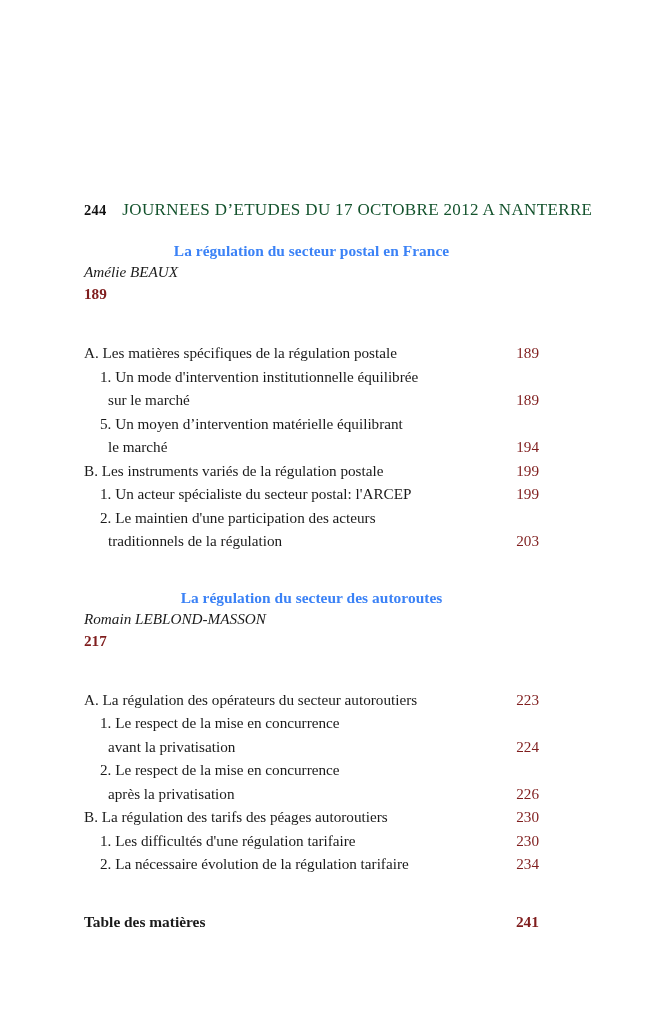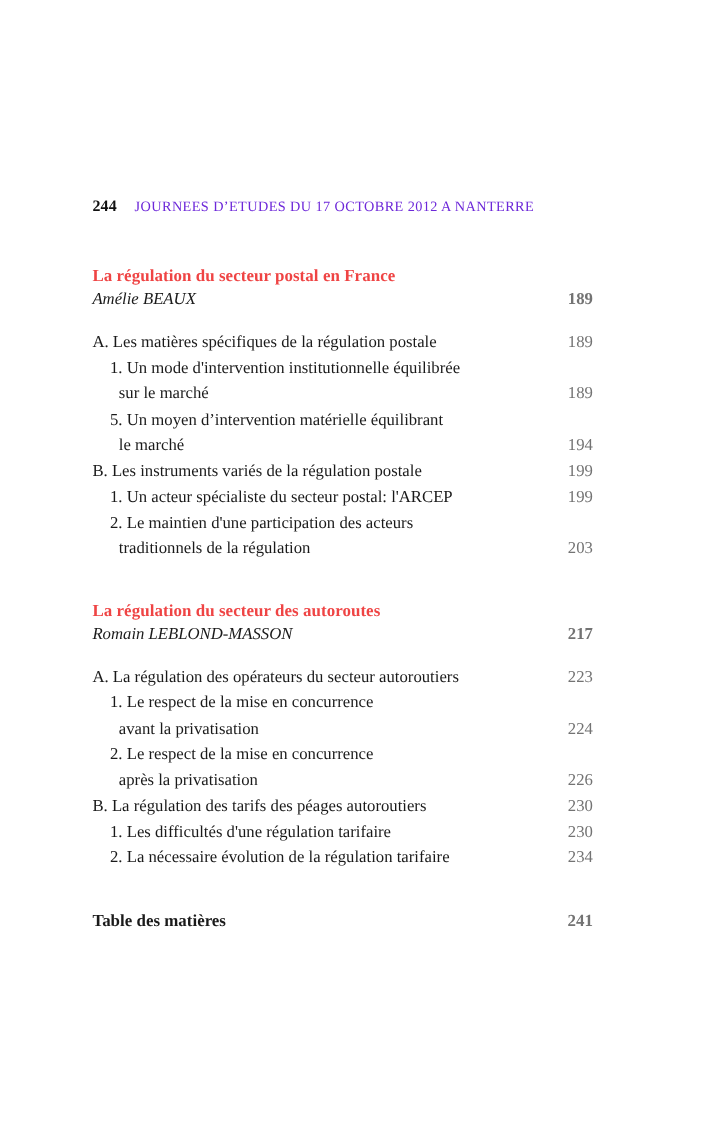--- a/index.html
+++ b/index.html
@@ -27,76 +27,78 @@
     white-space: nowrap;
   }
   .running-head .folio {
     font-weight: bold;
     font-size: 14.5px;
     letter-spacing: 0.2px;
     color: #111;
   }
   .running-head .caption {
     margin-left: 16px;
-    font-size: 13px;
+    font-size: 17px;
     letter-spacing: 0.35px;
-    color: #6d28d9;
+    color: #14532d;
     font-variant: small-caps;
     text-transform: uppercase;
+    margin-top: 20px;
   }
 
   
   .toc {
     position: absolute;
     left: 84px;
     top: 240px;
     width: 455px;
   }
 
   .section {
     margin-bottom: 0;
   }
   .section + .section { margin-top: 34px; }
 
   .sec-title {
     font-weight: bold;
     font-size: 15.4px;
     line-height: 21px;
     letter-spacing: 0.05px;
-    color: #ef4444;
+    color: #3b82f6;
+    text-align: center;
   }
 
   .row {
     display: flex;
     align-items: baseline;
     line-height: 23.5px;
   }
   .row .txt {
     flex: 1 1 auto;
     font-size: 15.2px;
     color: #1a1a1a;
     white-space: pre;
   }
   .row .pg {
     flex: 0 0 42px;
     text-align: right;
     font-size: 15.2px;
-    color: #737373;
+    color: #7f1d1d;
     white-space: pre;
   }
 
   
   .row.author .txt {
     font-style: italic;
     font-size: 15.2px;
   }
   .row.author .pg {
     font-weight: bold;
   }
-  .row.author { line-height: 22px; }
+  .row.author { line-height: 22px; flex-direction: column; }
 
   
   .entries { margin-top: 16px; }
 
   
   .lvl-a  .txt { padding-left: 0px; }
   .lvl-1  .txt { padding-left: 16px; }
   .lvl-c  .txt { padding-left: 24px; }
 
   

